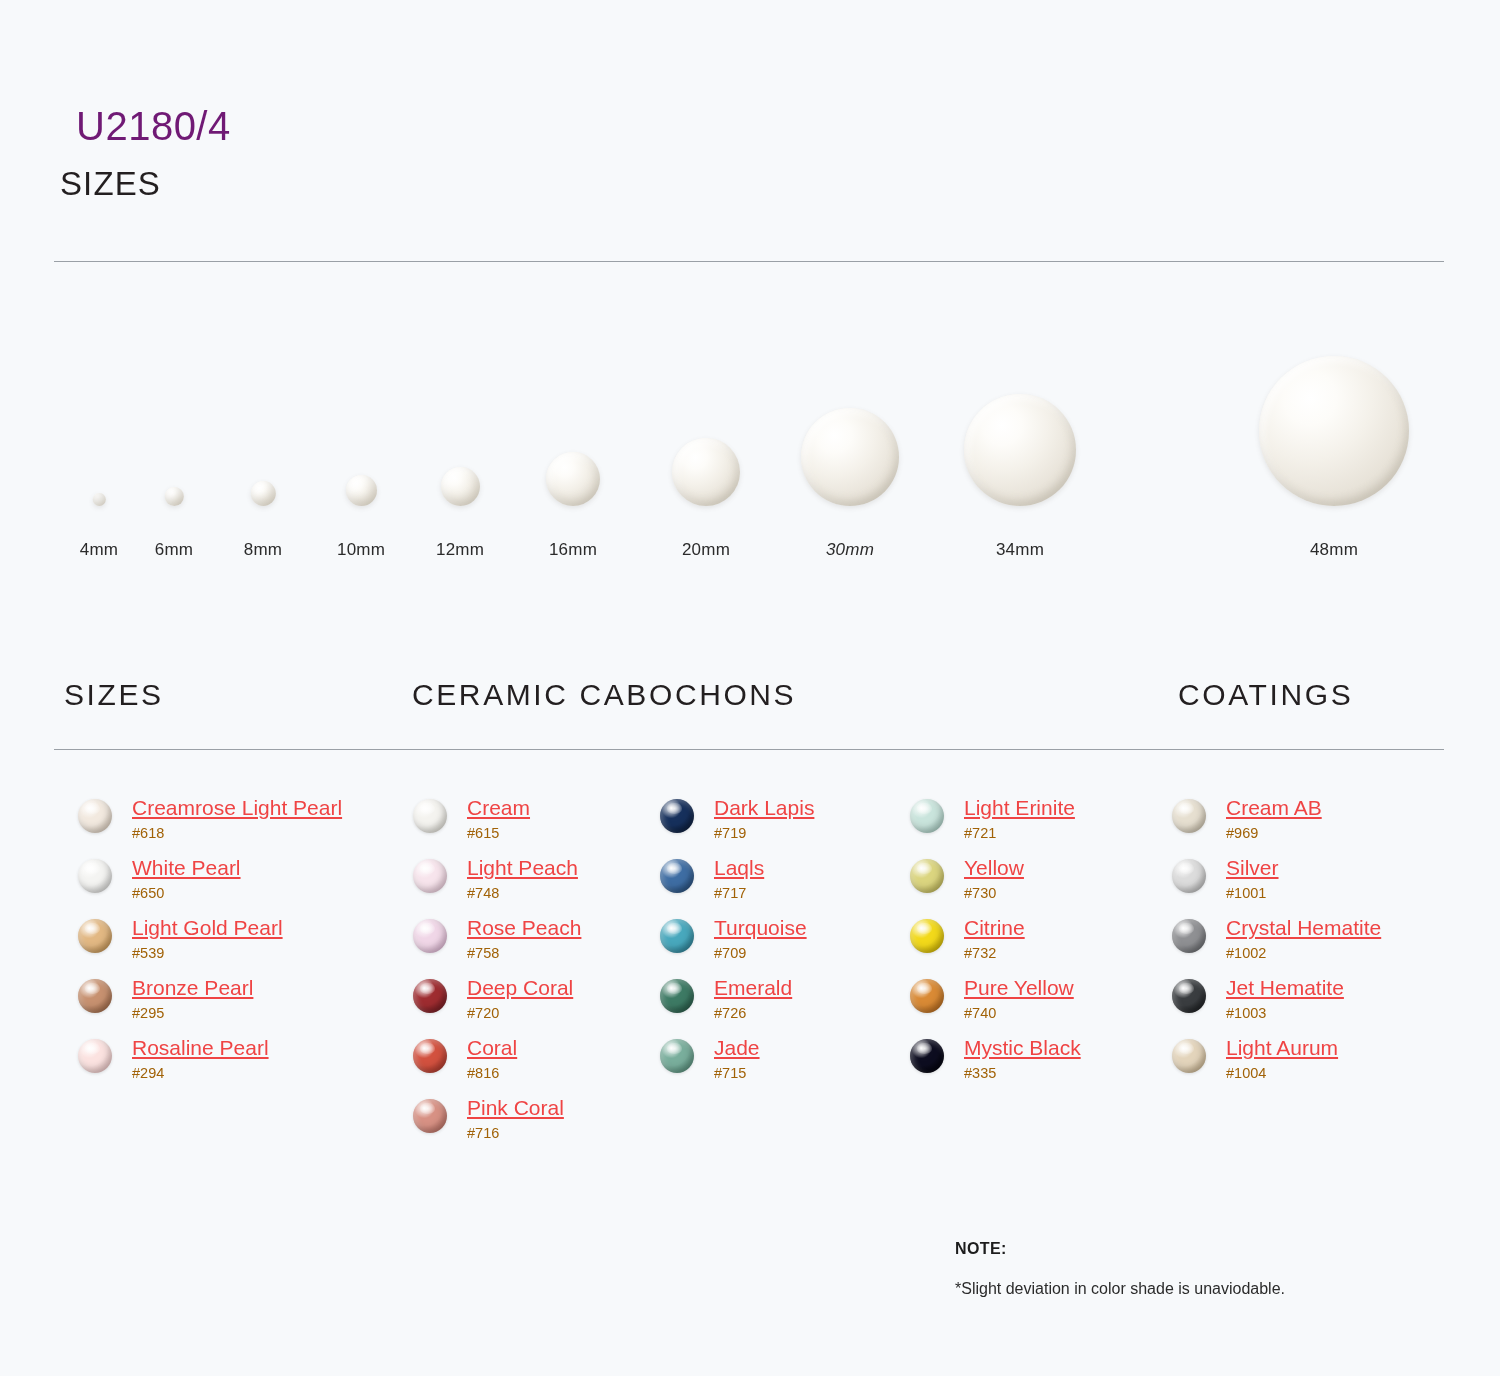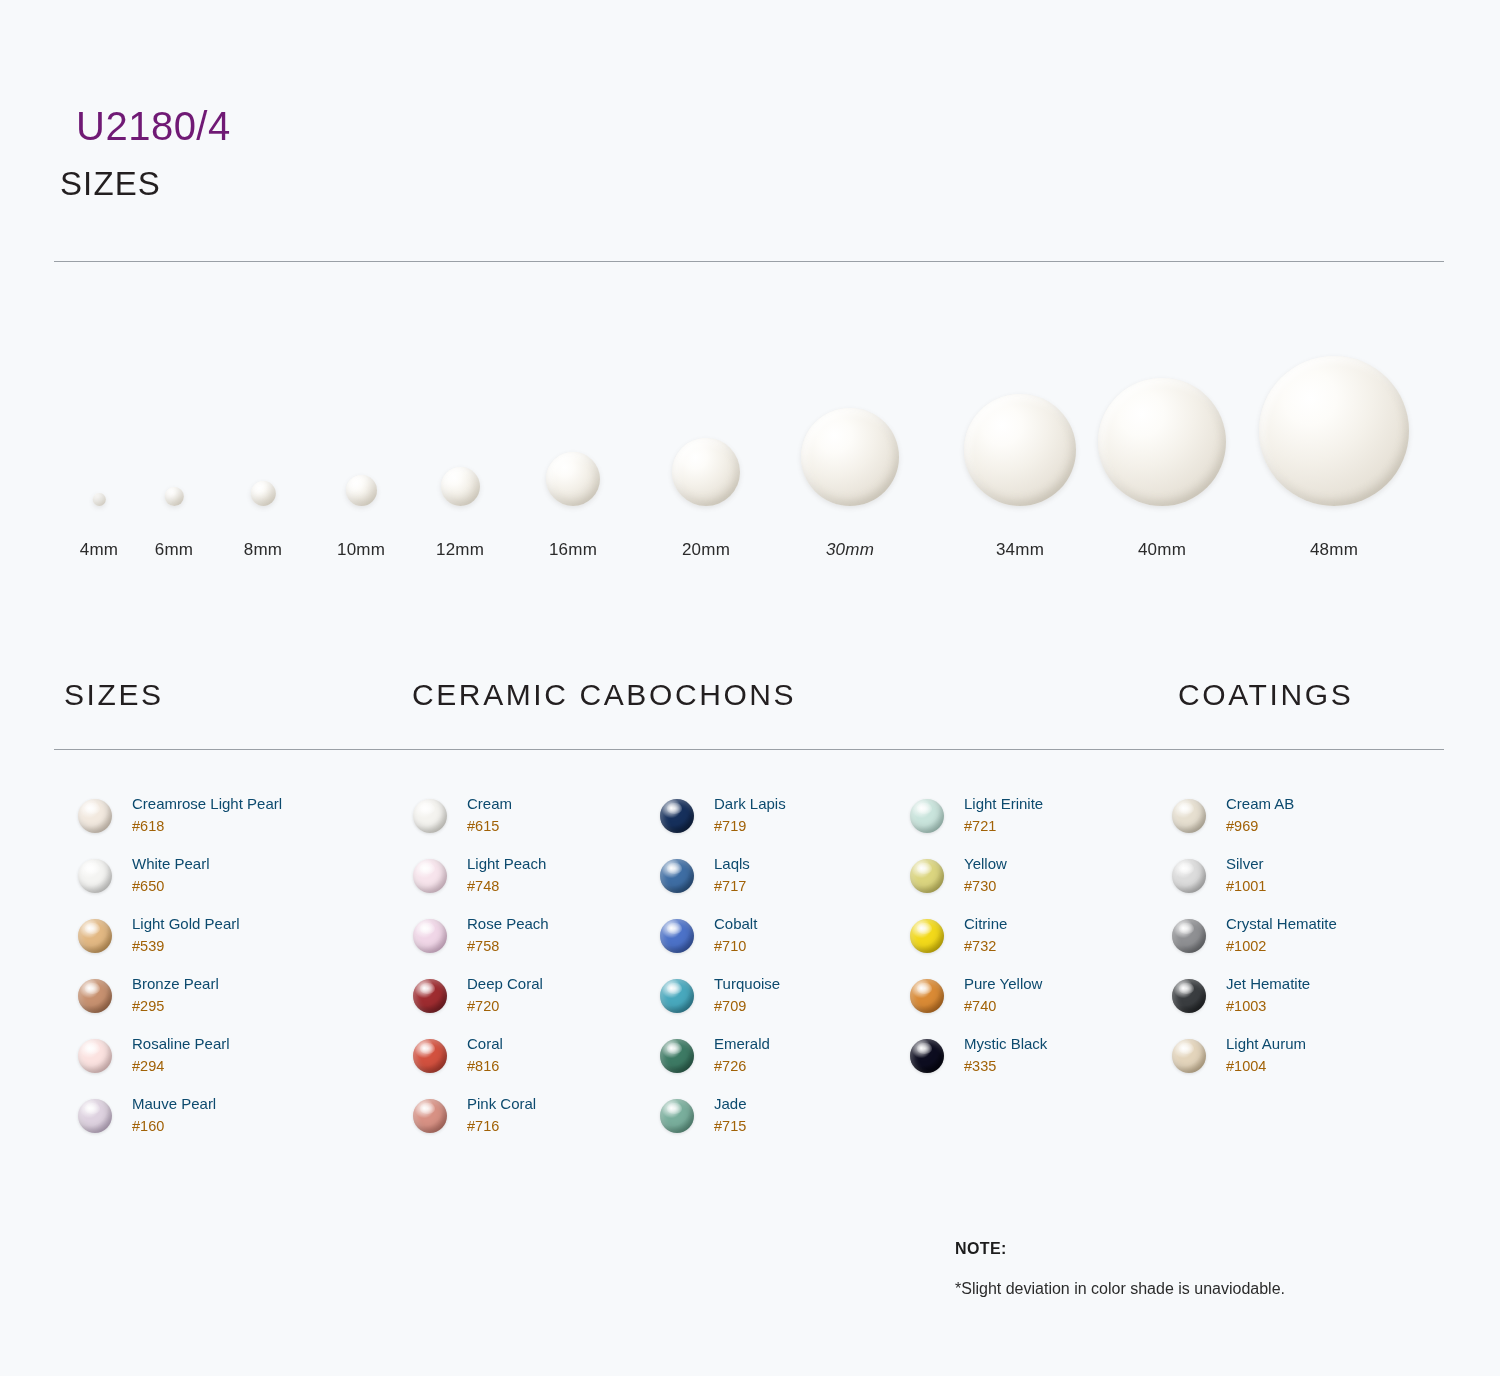--- a/index.html
+++ b/index.html
@@ -142,24 +142,25 @@
       rgba(255,255,255,0.75) 0%,
       rgba(255,255,255,0.28) 55%,
       rgba(255,255,255,0) 100%);
     pointer-events: none;
   }
   .swatch-text {
     margin-left: 20px;
     padding-top: 0px;
   }
   .swatch-name {
-    font-size: 15px;
+    font-size: 21px;
     line-height: 1.25;
-    color: #0c4a6e;
-    white-space: nowrap;
+    color: #ef4444;
+    white-space: nowrap;
+    text-decoration: underline;
   }
   .swatch-code {
     font-size: 14.5px;
     line-height: 1.3;
     color: #a16207;
     margin-top: 3px;
     white-space: nowrap;
   }
 
   
@@ -239,26 +240,20 @@
         <div class="size-pearl" style="width: 98px; height: 98px;"></div>
       </div>
       <div class="size-label">30mm</div>
     </div>
     <div class="size-cell" style="left: 966px;">
       <div class="size-pearl-wrap">
         <div class="size-pearl" style="width: 112px; height: 112px;"></div>
       </div>
       <div class="size-label">34mm</div>
     </div>
-    <div class="size-cell" style="left: 1108px;">
-      <div class="size-pearl-wrap">
-        <div class="size-pearl" style="width: 128px; height: 128px;"></div>
-      </div>
-      <div class="size-label">40mm</div>
-    </div>
     <div class="size-cell" style="left: 1280px;">
       <div class="size-pearl-wrap">
         <div class="size-pearl" style="width: 150px; height: 150px;"></div>
       </div>
       <div class="size-label">48mm</div>
     </div>
   </div>
 
 <div class="sec-head sec-colors">SIZES</div>
 <div class="sec-head sec-ceramic">CERAMIC CABOCHONS</div>
@@ -295,27 +290,20 @@
         <div class="swatch-code">#295</div>
       </div>
     </div>
     <div class="swatch-row">
       <div class="swatch-ball" style="background: radial-gradient(circle at 33% 27%, rgb(255, 255, 255) 0%, rgb(251, 226, 224) 30%, rgb(251, 226, 224) 52%, rgb(232, 195, 194) 85%, rgb(232, 195, 194) 100%); box-shadow: rgba(0, 0, 0, 0.22) -3px -4px 7px inset, rgba(255, 255, 255, 0.3) 3px 3px 6px inset, rgba(60, 60, 60, 0.16) 0px 1px 3px;"></div>
       <div class="swatch-text">
         <div class="swatch-name">Rosaline Pearl</div>
         <div class="swatch-code">#294</div>
       </div>
     </div>
-    <div class="swatch-row">
-      <div class="swatch-ball" style="background: radial-gradient(circle at 33% 27%, rgb(255, 255, 255) 0%, rgb(222, 210, 224) 30%, rgb(222, 210, 224) 52%, rgb(189, 169, 196) 85%, rgb(189, 169, 196) 100%); box-shadow: rgba(0, 0, 0, 0.22) -3px -4px 7px inset, rgba(255, 255, 255, 0.3) 3px 3px 6px inset, rgba(60, 60, 60, 0.16) 0px 1px 3px;"></div>
-      <div class="swatch-text">
-        <div class="swatch-name">Mauve Pearl</div>
-        <div class="swatch-code">#160</div>
-      </div>
-    </div>
   </div>
 <div class="swatch-col col-2" id="col-ceramic-1">
     <div class="swatch-row">
       <div class="swatch-ball" style="background: radial-gradient(circle at 33% 27%, rgb(255, 255, 255) 0%, rgb(244, 243, 239) 30%, rgb(244, 243, 239) 52%, rgb(222, 220, 212) 85%, rgb(222, 220, 212) 100%); box-shadow: rgba(0, 0, 0, 0.22) -3px -4px 7px inset, rgba(255, 255, 255, 0.3) 3px 3px 6px inset, rgba(60, 60, 60, 0.16) 0px 1px 3px;"></div>
       <div class="swatch-text">
         <div class="swatch-name">Cream</div>
         <div class="swatch-code">#615</div>
       </div>
     </div>
     <div class="swatch-row">
@@ -360,27 +348,20 @@
       <div class="swatch-text">
         <div class="swatch-name">Dark Lapis</div>
         <div class="swatch-code">#719</div>
       </div>
     </div>
     <div class="swatch-row">
       <div class="swatch-ball" style="background: radial-gradient(circle at 33% 27%, rgb(255, 255, 255) 0%, rgb(62, 109, 163) 30%, rgb(62, 109, 163) 52%, rgb(36, 74, 118) 85%, rgb(36, 74, 118) 100%); box-shadow: rgba(0, 0, 0, 0.22) -3px -4px 7px inset, rgba(255, 255, 255, 0.3) 3px 3px 6px inset, rgba(60, 60, 60, 0.16) 0px 1px 3px;"></div>
       <div class="swatch-text">
         <div class="swatch-name">Laqls</div>
         <div class="swatch-code">#717</div>
-      </div>
-    </div>
-    <div class="swatch-row">
-      <div class="swatch-ball" style="background: radial-gradient(circle at 33% 27%, rgb(255, 255, 255) 0%, rgb(76, 114, 200) 30%, rgb(76, 114, 200) 52%, rgb(47, 79, 156) 85%, rgb(47, 79, 156) 100%); box-shadow: rgba(0, 0, 0, 0.22) -3px -4px 7px inset, rgba(255, 255, 255, 0.3) 3px 3px 6px inset, rgba(60, 60, 60, 0.16) 0px 1px 3px;"></div>
-      <div class="swatch-text">
-        <div class="swatch-name">Cobalt</div>
-        <div class="swatch-code">#710</div>
       </div>
     </div>
     <div class="swatch-row">
       <div class="swatch-ball" style="background: radial-gradient(circle at 33% 27%, rgb(255, 255, 255) 0%, rgb(72, 168, 189) 30%, rgb(72, 168, 189) 52%, rgb(42, 125, 146) 85%, rgb(42, 125, 146) 100%); box-shadow: rgba(0, 0, 0, 0.22) -3px -4px 7px inset, rgba(255, 255, 255, 0.3) 3px 3px 6px inset, rgba(60, 60, 60, 0.16) 0px 1px 3px;"></div>
       <div class="swatch-text">
         <div class="swatch-name">Turquoise</div>
         <div class="swatch-code">#709</div>
       </div>
     </div>
     <div class="swatch-row">

